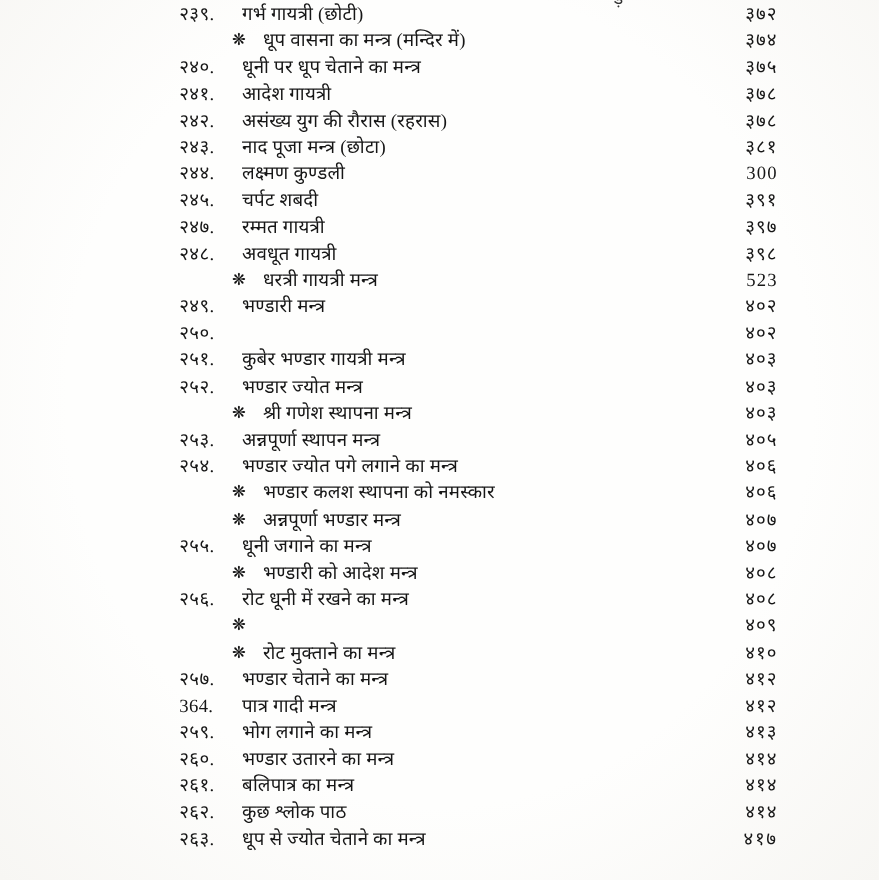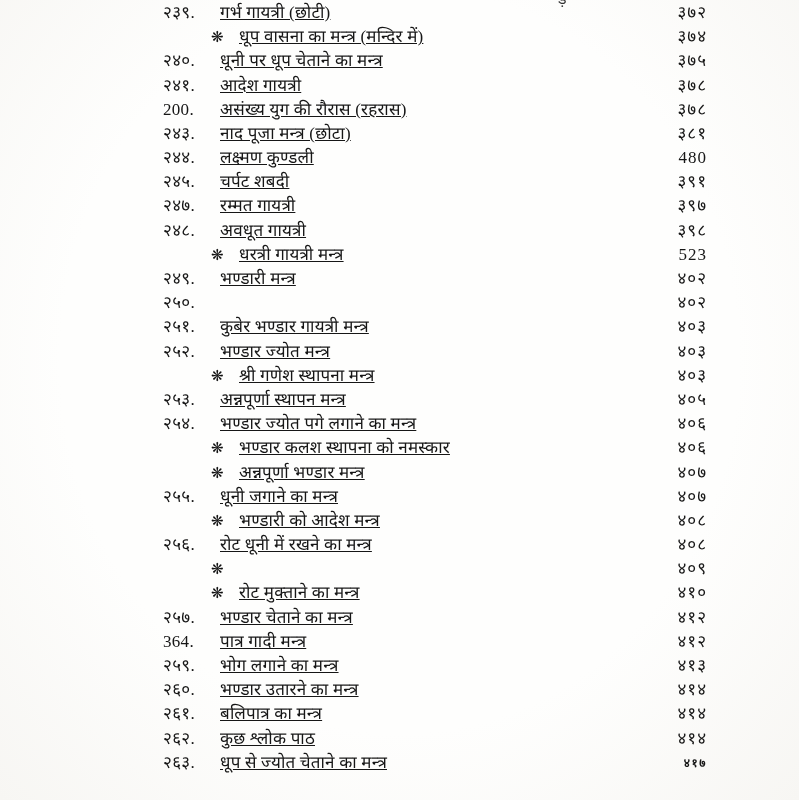--- a/index.html
+++ b/index.html
@@ -16,51 +16,50 @@
     color: #161616;
   }
   .toc {
     position: absolute;
     top: 1px;
     left: 0;
     right: 0;
   }
   .row {
     display: flex;
-    align-items: flex-end;
+    align-items: center;
     height: 24.2px;
     font-size: 17px;
     line-height: 24.2px;
     white-space: nowrap;
   }
   .num {
     flex: 0 0 57px;
     margin-left: 163px;
     letter-spacing: 0.3px;
   }
   .bullet {
     flex: 0 0 28px;
     margin-left: -9px;
     font-size: 15px;
     color: #111;
   }
   .title {
     letter-spacing: 0.2px;
-    text-decoration: underline;
   }
   .page-num {
     margin-left: auto;
     flex: 0 0 52px;
     text-align: right;
     margin-right: 92px;
     letter-spacing: 1px;
   }
   .page-num.bold {
-    font-weight: 700;
-    font-size: 12px;
+    font-weight: 400;
+    font-size: 17px;
     letter-spacing: 1.5px;
   }
   .fragment {
     position: absolute;
     top: -13px;
     left: 558px;
     height: 24px;
     width: 26px;
     overflow: hidden;
     font-size: 16px;
@@ -93,36 +92,36 @@
     <span class="title">धूनी पर धूप चेताने का मन्त्र</span>
     <span class="page-num">३७५</span>
   </div>
       <div class="row">
     <span class="num">२४१.</span>
 
     <span class="title">आदेश गायत्री</span>
     <span class="page-num">३७८</span>
   </div>
       <div class="row">
-    <span class="num">200.</span>
+    <span class="num">२४२.</span>
 
     <span class="title">असंख्य युग की रौरास (रहरास)</span>
     <span class="page-num">३७८</span>
   </div>
       <div class="row">
     <span class="num">२४३.</span>
 
     <span class="title">नाद पूजा मन्त्र (छोटा)</span>
     <span class="page-num">३८१</span>
   </div>
       <div class="row">
     <span class="num">२४४.</span>
 
     <span class="title">लक्ष्मण कुण्डली</span>
-    <span class="page-num">480</span>
+    <span class="page-num">300</span>
   </div>
       <div class="row">
     <span class="num">२४५.</span>
 
     <span class="title">चर्पट शबदी</span>
     <span class="page-num">३९१</span>
   </div>
       <div class="row">
     <span class="num">२४७.</span>
 

